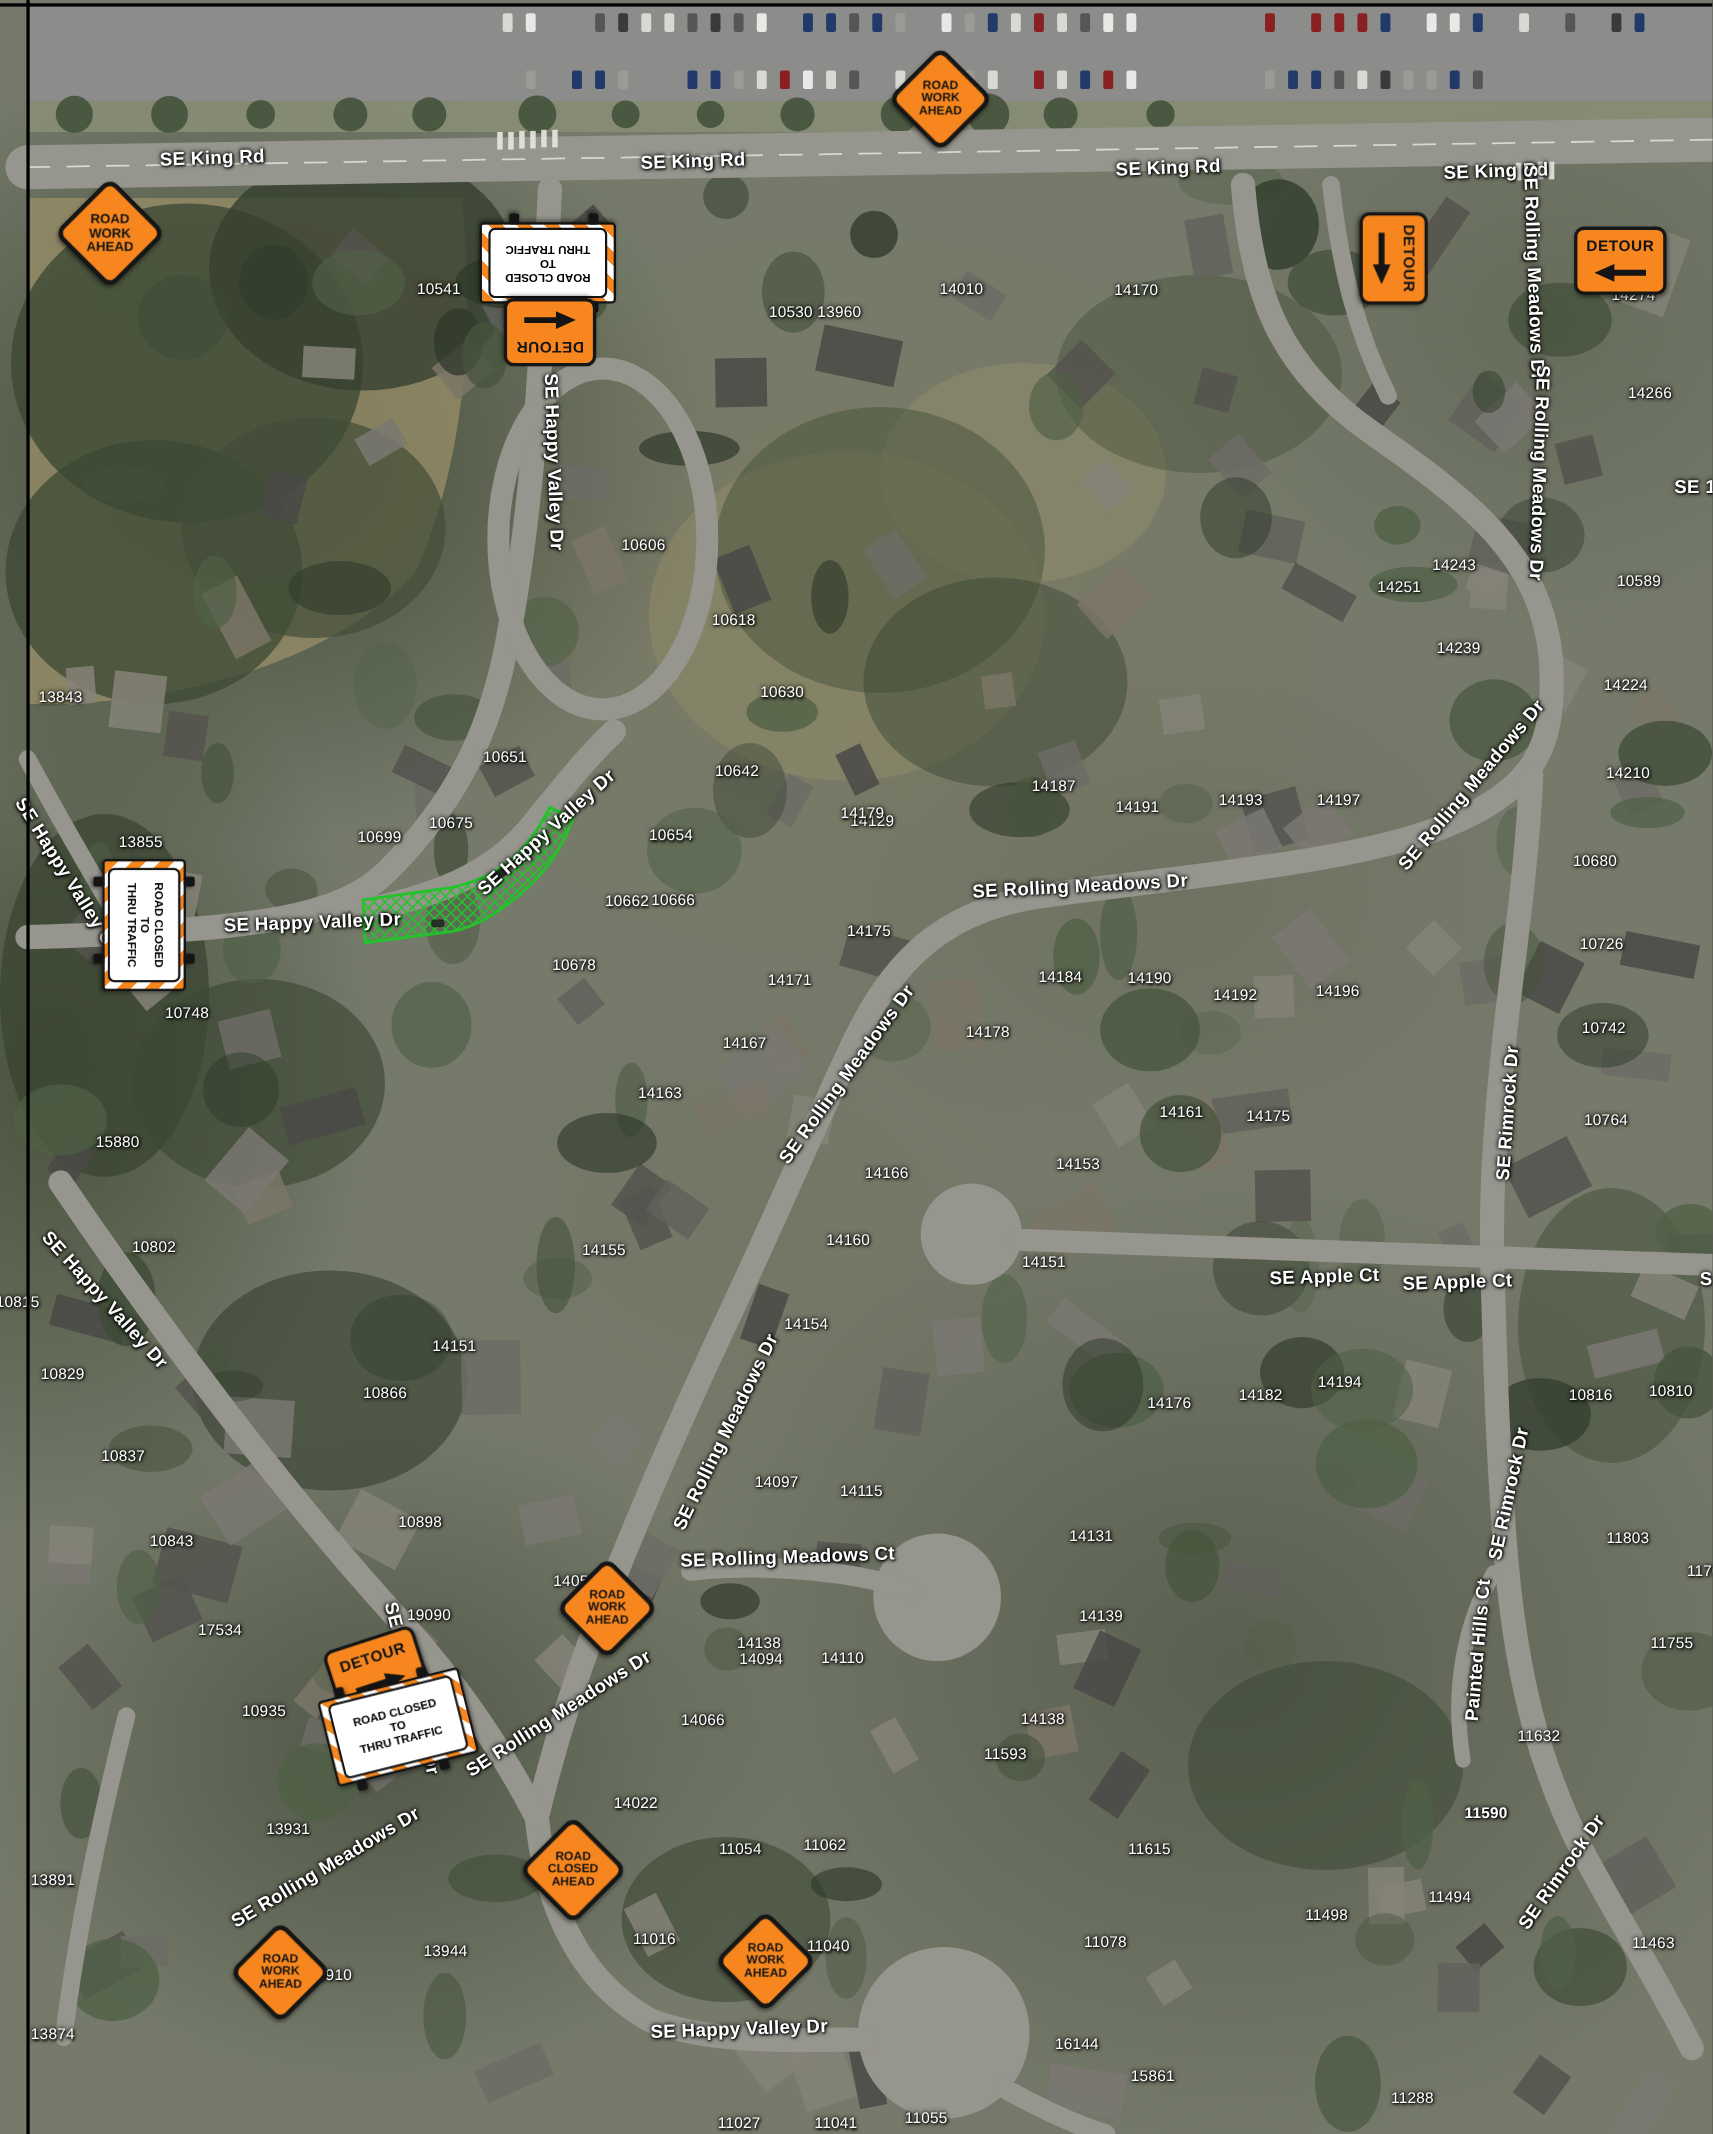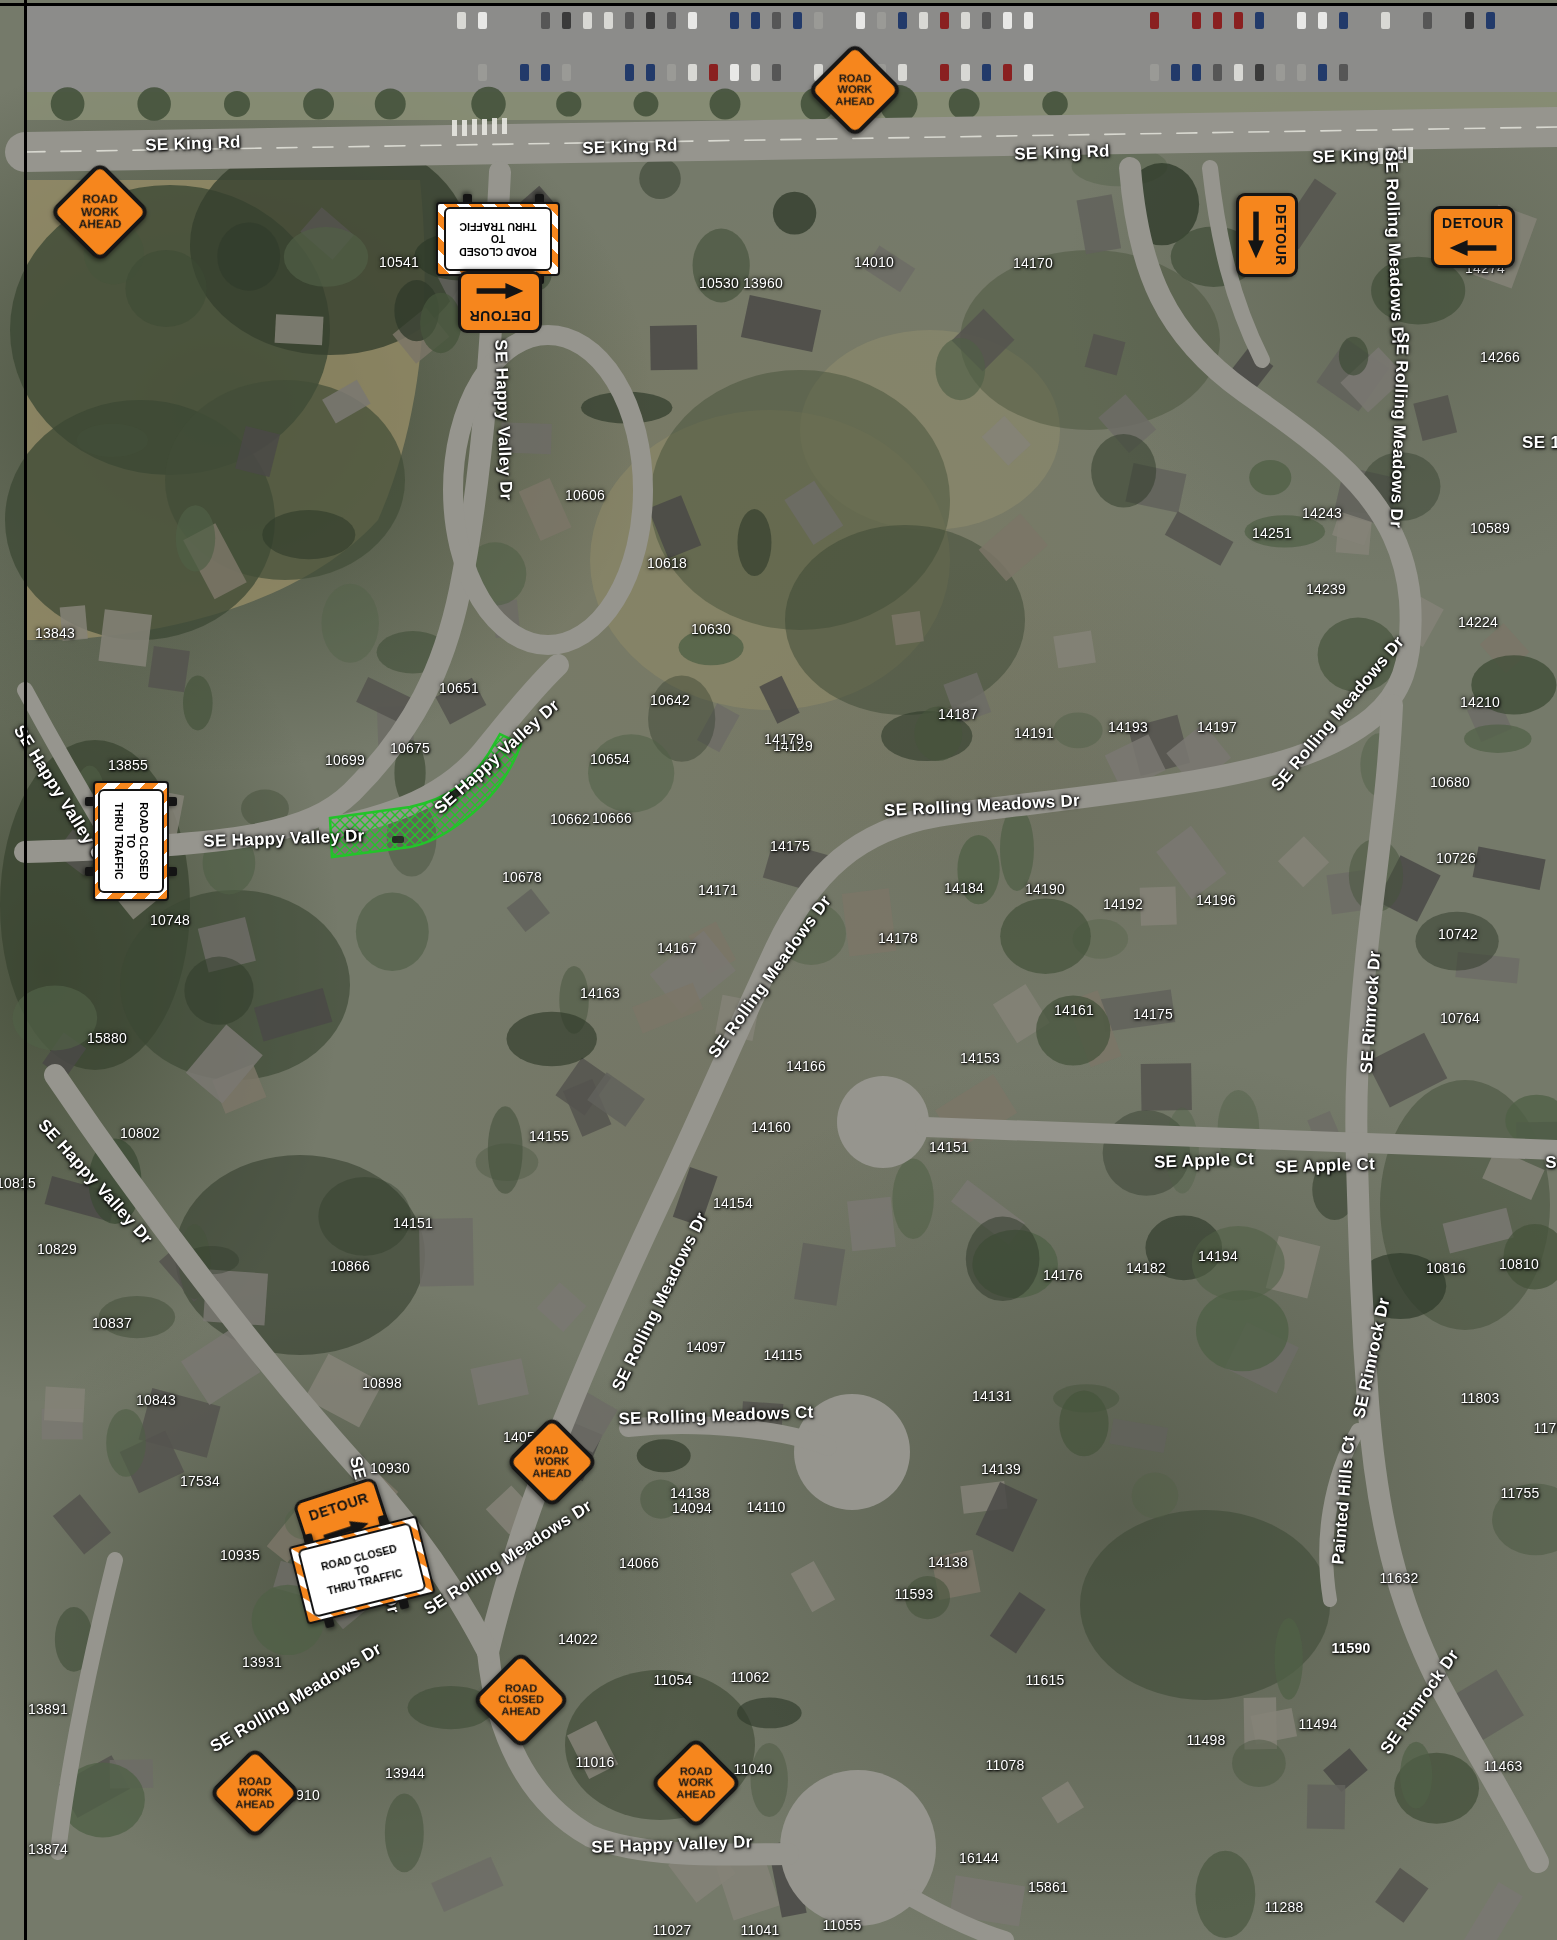--- a/index.html
+++ b/index.html
@@ -542,21 +542,21 @@
       <div class="map-label lbl-house" style="left: 1446px; top: 1268px; transform: translate(-50%, -50%) rotate(0deg);">10816</div>
       <div class="map-label lbl-house" style="left: 1519px; top: 1264px; transform: translate(-50%, -50%) rotate(0deg);">10810</div>
       <div class="map-label lbl-house" style="left: 112px; top: 1323px; transform: translate(-50%, -50%) rotate(0deg);">10837</div>
       <div class="map-label lbl-house" style="left: 706px; top: 1347px; transform: translate(-50%, -50%) rotate(0deg);">14097</div>
       <div class="map-label lbl-house" style="left: 783px; top: 1355px; transform: translate(-50%, -50%) rotate(0deg);">14115</div>
       <div class="map-label lbl-house" style="left: 382px; top: 1383px; transform: translate(-50%, -50%) rotate(0deg);">10898</div>
       <div class="map-label lbl-house" style="left: 992px; top: 1396px; transform: translate(-50%, -50%) rotate(0deg);">14131</div>
       <div class="map-label lbl-house" style="left: 1480px; top: 1398px; transform: translate(-50%, -50%) rotate(0deg);">11803</div>
       <div class="map-label lbl-house" style="left: 1549px; top: 1428px; transform: translate(-50%, -50%) rotate(0deg);">1170</div>
       <div class="map-label lbl-house" style="left: 156px; top: 1400px; transform: translate(-50%, -50%) rotate(0deg);">10843</div>
-      <div class="map-label lbl-house" style="left: 390px; top: 1468px; transform: translate(-50%, -50%) rotate(0deg);">10930</div>
+      <div class="map-label lbl-house" style="left: 390px; top: 1468px; transform: translate(-50%, -50%) rotate(0deg);">19090</div>
       <div class="map-label lbl-house" style="left: 523px; top: 1437px; transform: translate(-50%, -50%) rotate(0deg);">14059</div>
       <div class="map-label lbl-house" style="left: 1520px; top: 1493px; transform: translate(-50%, -50%) rotate(0deg);">11755</div>
       <div class="map-label lbl-house" style="left: 1001px; top: 1469px; transform: translate(-50%, -50%) rotate(0deg);">14139</div>
       <div class="map-label lbl-house" style="left: 200px; top: 1481px; transform: translate(-50%, -50%) rotate(0deg);">17534</div>
       <div class="map-label lbl-house" style="left: 690px; top: 1493px; transform: translate(-50%, -50%) rotate(0deg);">14138</div>
       <div class="map-label lbl-house" style="left: 692px; top: 1508px; transform: translate(-50%, -50%) rotate(0deg);">14094</div>
       <div class="map-label lbl-house" style="left: 766px; top: 1507px; transform: translate(-50%, -50%) rotate(0deg);">14110</div>
       <div class="map-label lbl-house" style="left: 639px; top: 1563px; transform: translate(-50%, -50%) rotate(0deg);">14066</div>
       <div class="map-label lbl-house" style="left: 948px; top: 1562px; transform: translate(-50%, -50%) rotate(0deg);">14138</div>
       <div class="map-label lbl-house" style="left: 240px; top: 1555px; transform: translate(-50%, -50%) rotate(0deg);">10935</div>

